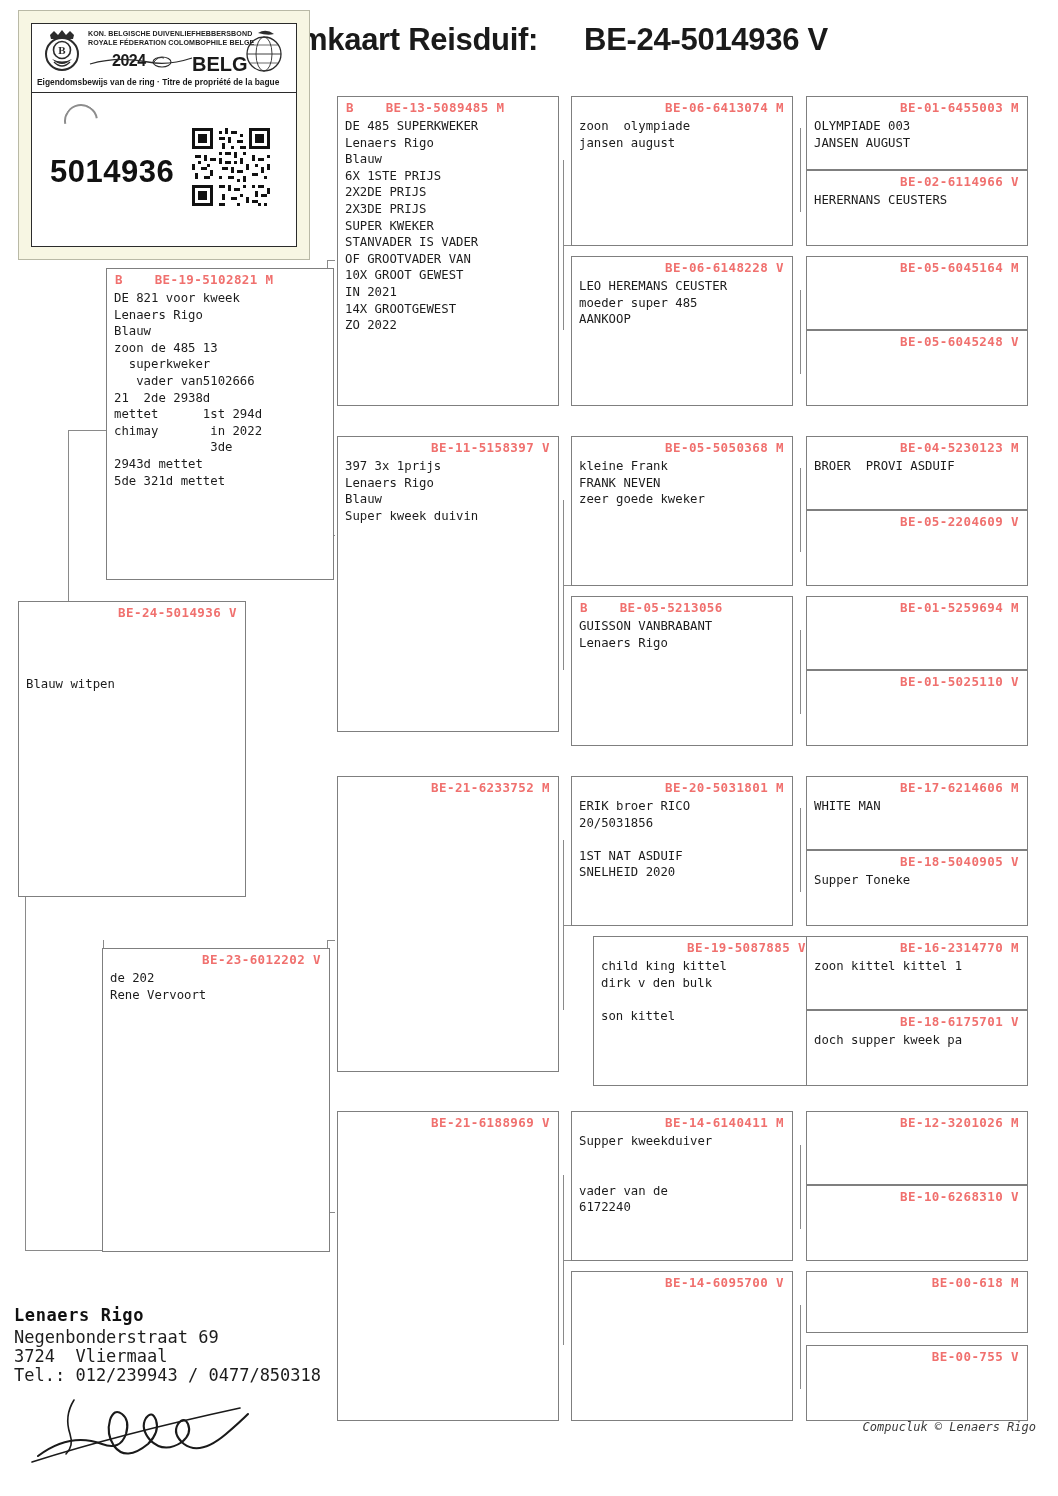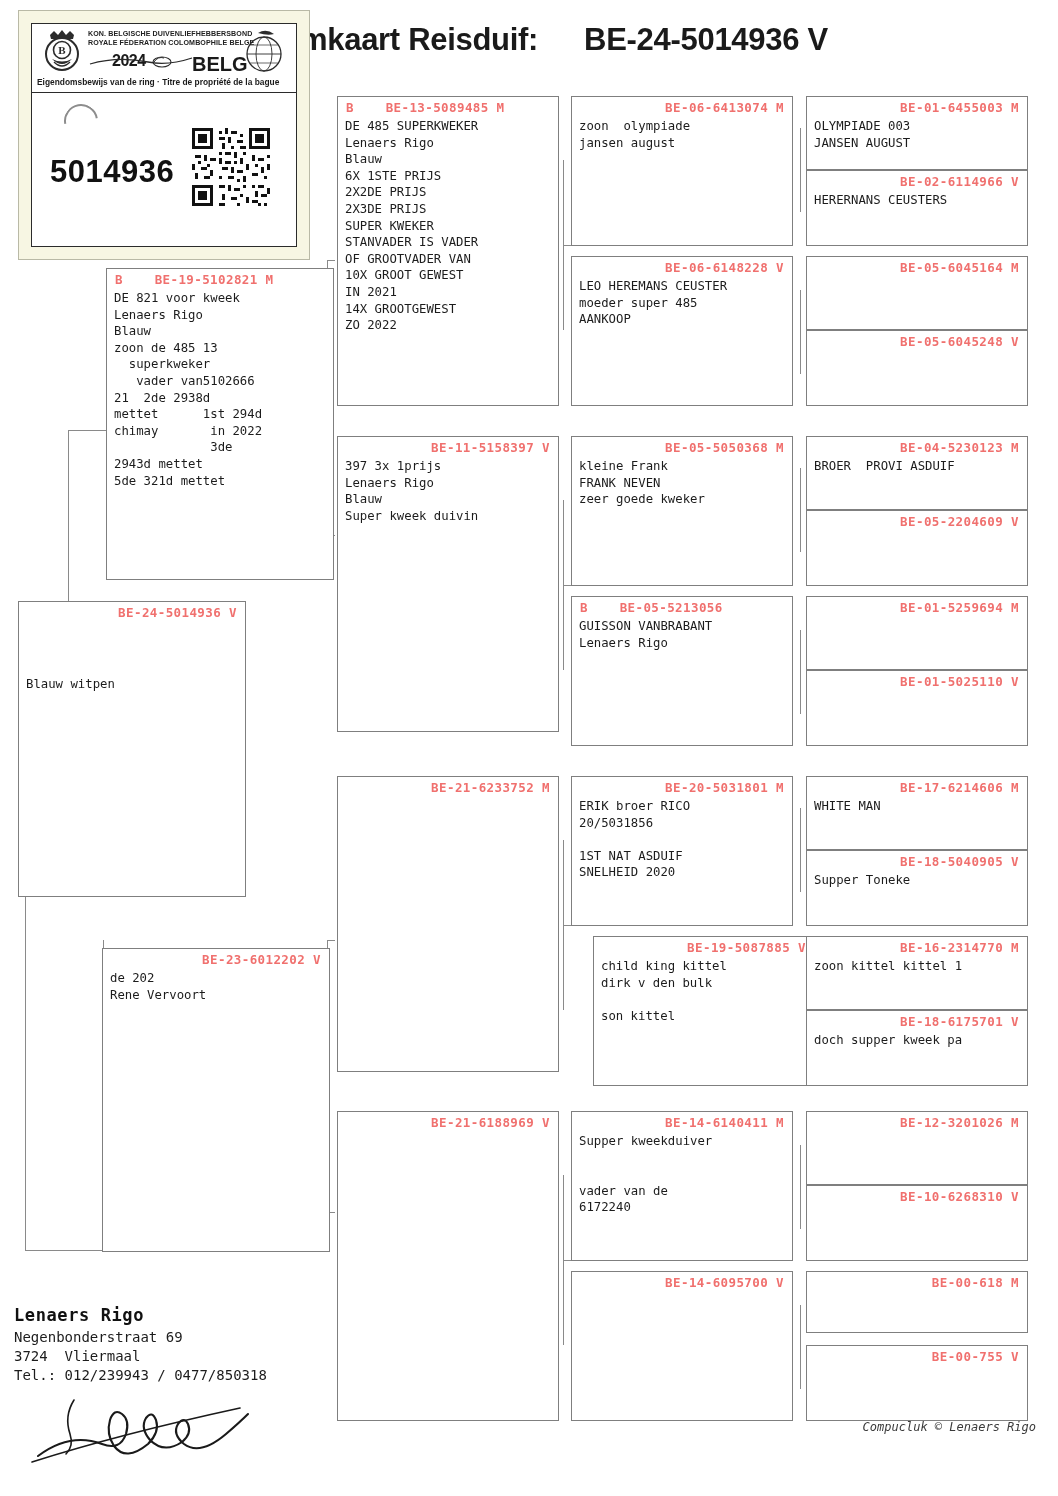--- a/index.html
+++ b/index.html
@@ -93,21 +93,21 @@
     transform:rotate(35deg);
   }
   #cert .qr{position:absolute;left:160px;top:104px;width:78px;height:78px;}
 
   
   #owner{position:absolute;left:14px;top:1305px;width:330px;}
   #owner .name{
     font-size:17px;font-weight:bold;letter-spacing:.6px;color:#111;
     margin-bottom:3px;
   }
-  #owner .line{font-size:14px;line-height:19px;color:#1c1c1c;white-space:pre;}
+  #owner .line{font-size:17px;line-height:19px;color:#1c1c1c;white-space:pre;}
   #sig{position:absolute;left:30px;top:1372px;width:230px;height:100px;pointer-events:none;}
   #credit{
     position:absolute;right:22px;top:1420px;
     font-size:12px;font-style:italic;color:#3a3a3a;white-space:pre;
   }
 </style>
 </head>
 <body>
 
 <div id="title"><span>mkaart Reisduif:</span><span class="num">BE-24-5014936 V</span></div>

